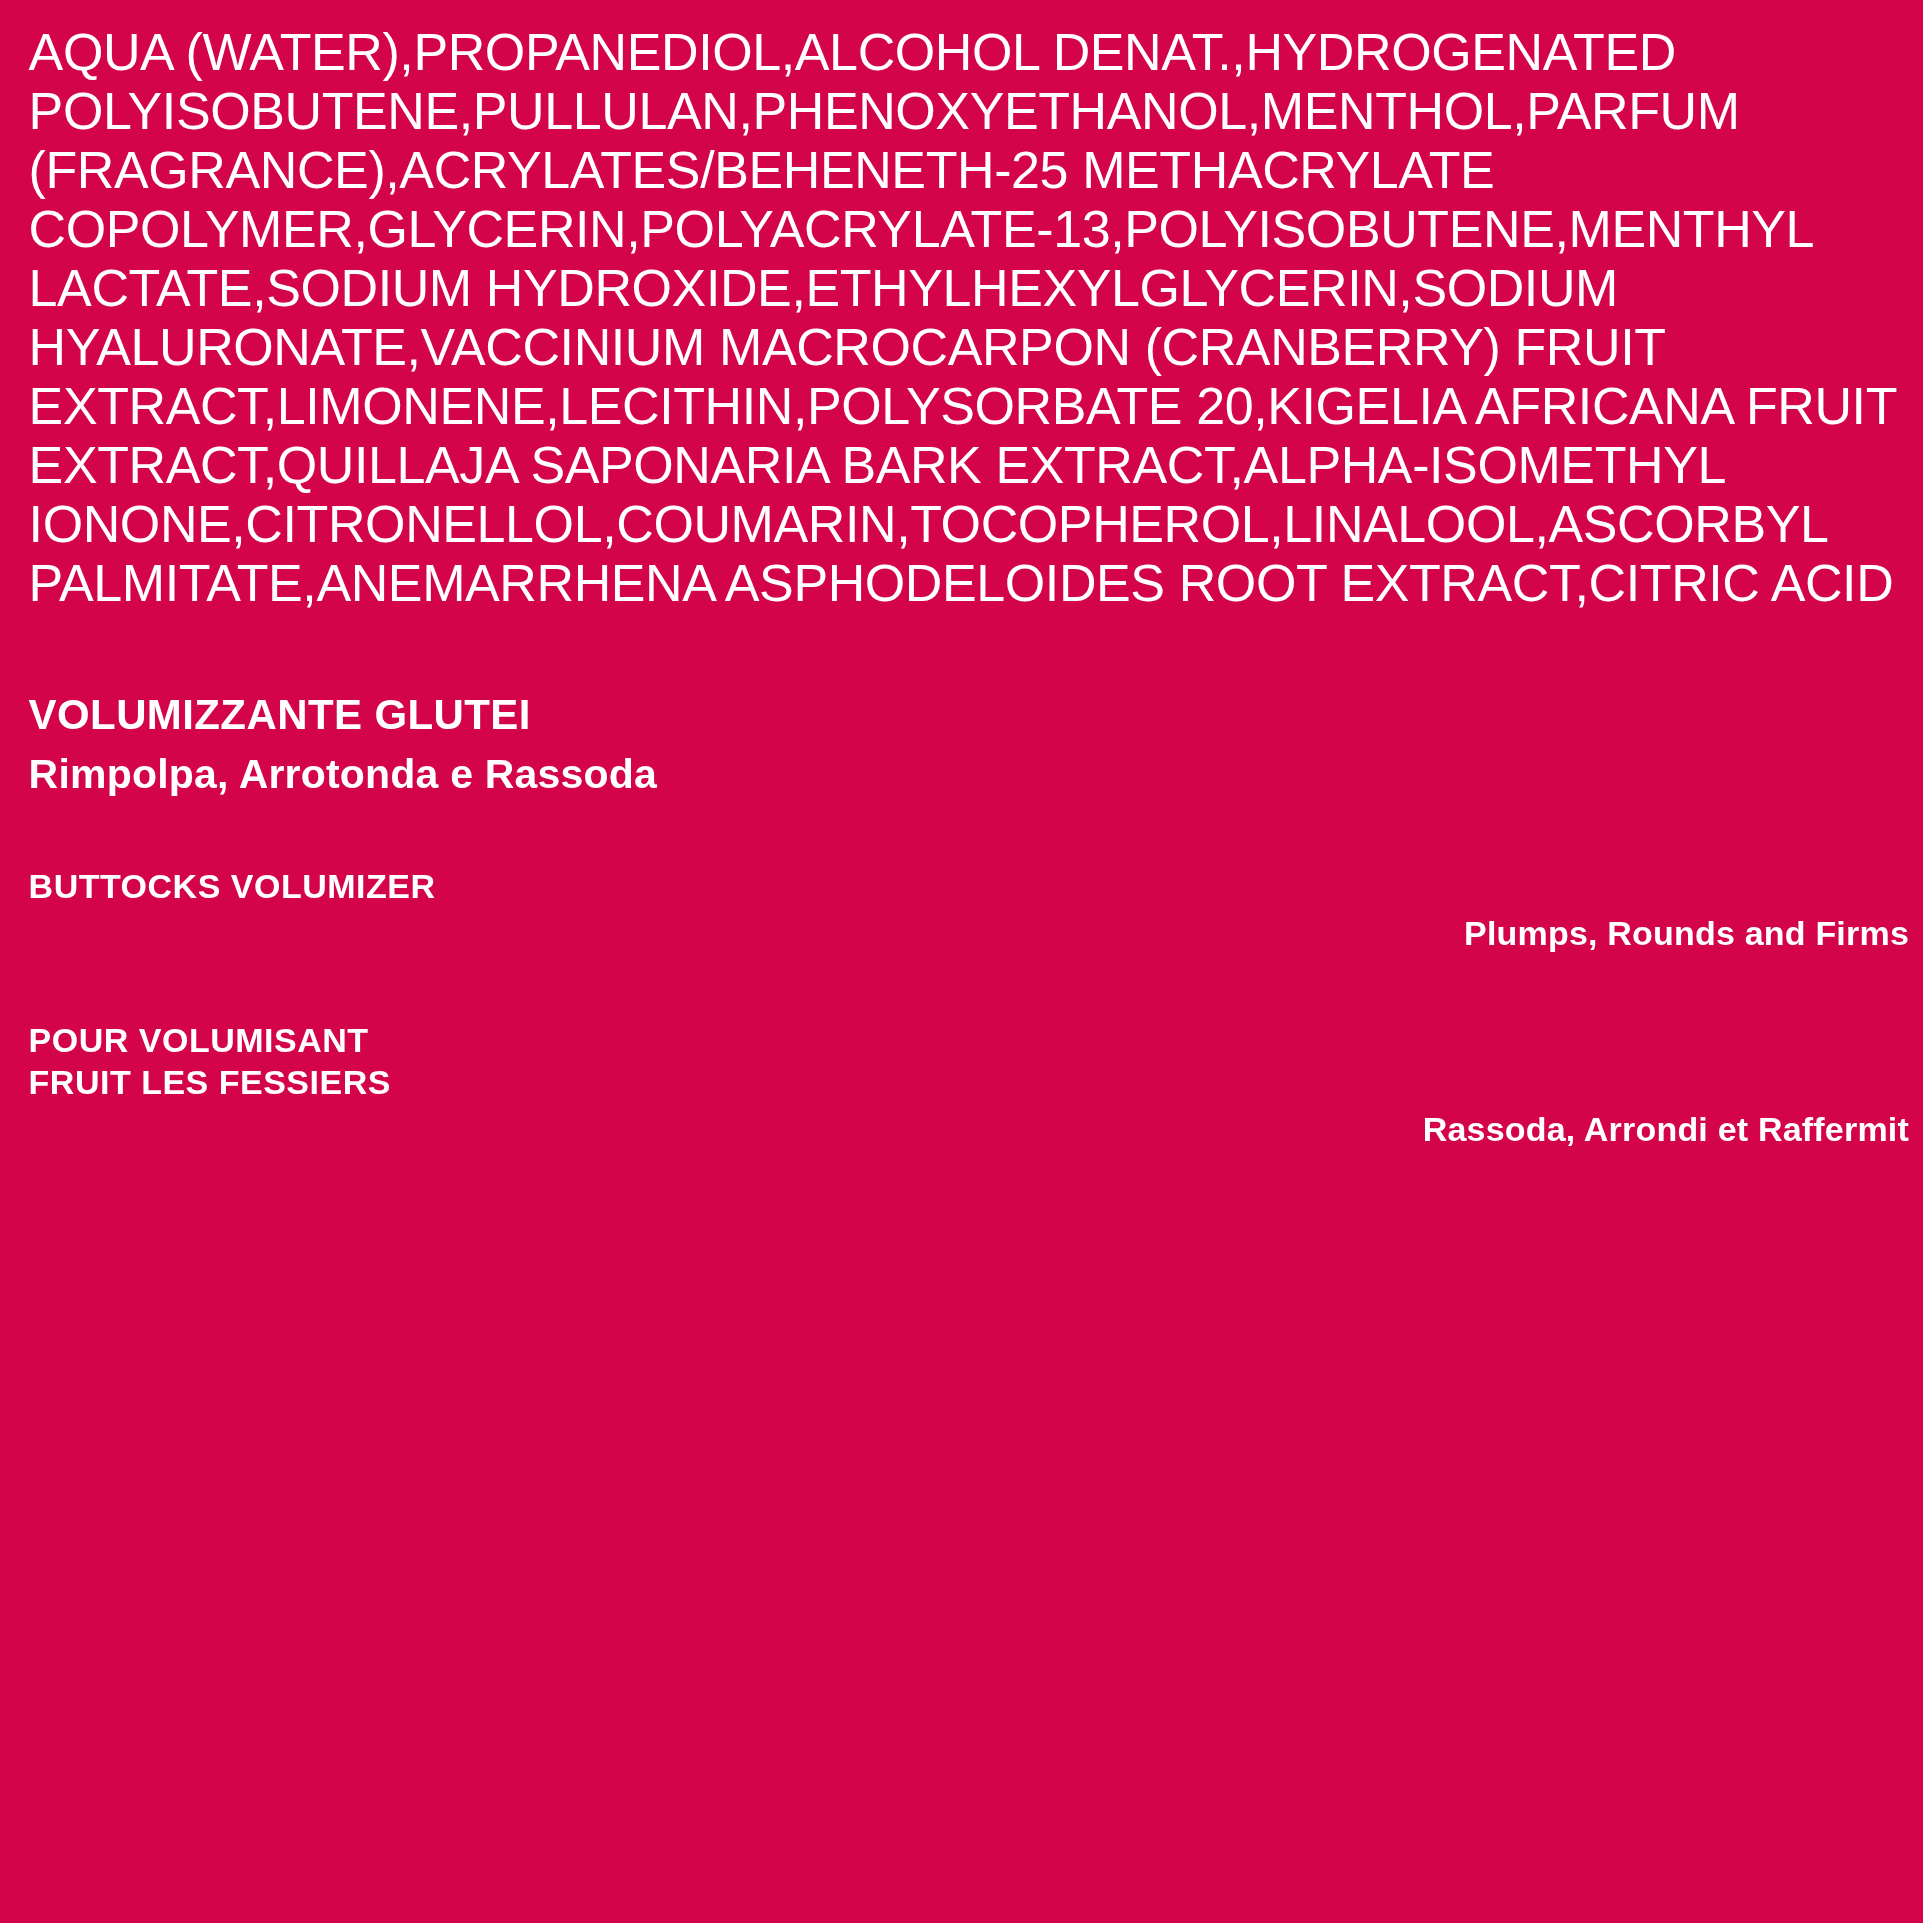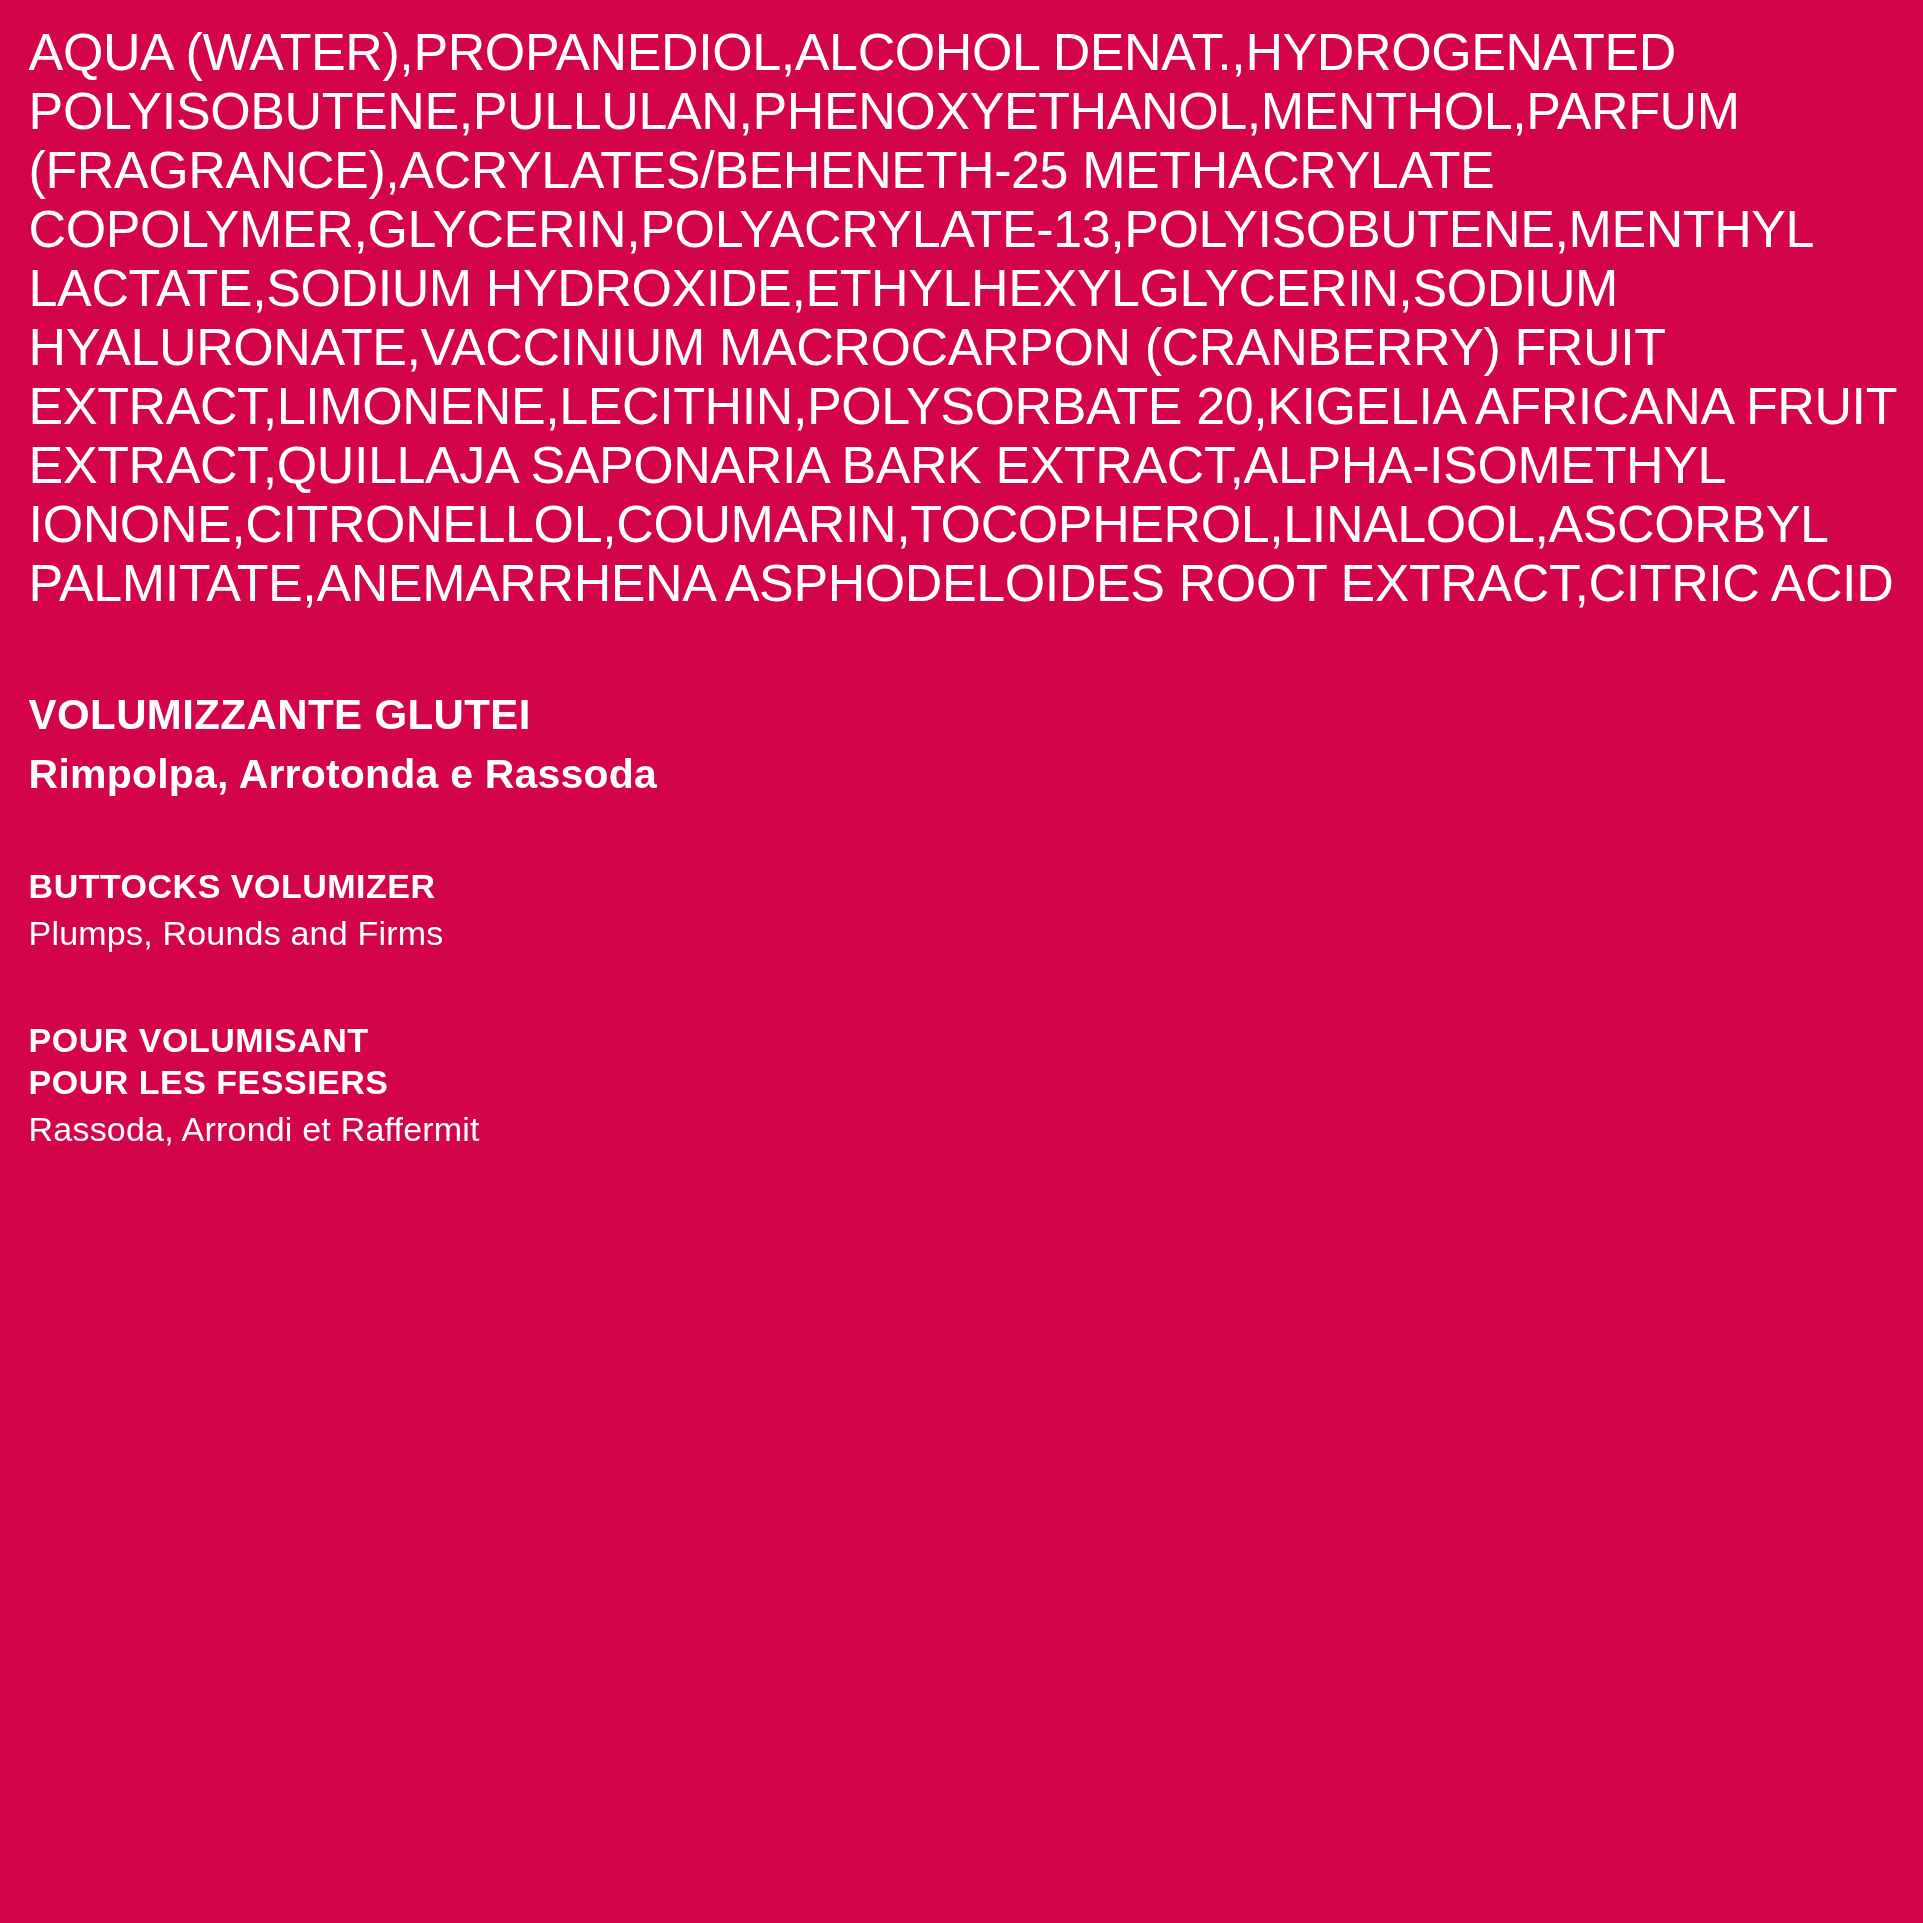--- a/index.html
+++ b/index.html
@@ -58,24 +58,25 @@
   }
   .title-small {
     font-size: 34px;
     font-weight: 700;
     letter-spacing: 0.5px;
     line-height: 1.22;
     margin: 0;
   }
   .sub-small {
     font-size: 34px;
-    font-weight: 400;
+    font-weight: 700;
     letter-spacing: 0.2px;
     line-height: 1.24;
     margin: 4.5px 0 0 0;
+    text-align: right;
   }
   .line {
     display: block;
   }
 </style>
 </head>
 <body>
 
 <div class="page">
 
@@ -89,20 +90,20 @@
     </div>
 
     <div class="block">
       <div class="title-small">BUTTOCKS VOLUMIZER</div>
       <div class="sub-small">Plumps, Rounds and Firms</div>
     </div>
 
     <div class="block">
       <div class="title-small">
         <span class="line">POUR VOLUMISANT</span>
-        <span class="line">POUR LES FESSIERS</span>
+        <span class="line">FRUIT LES FESSIERS</span>
       </div>
       <div class="sub-small">Rassoda, Arrondi et Raffermit</div>
     </div>
 
   </div>
 </div>
 
 
 </body></html>

